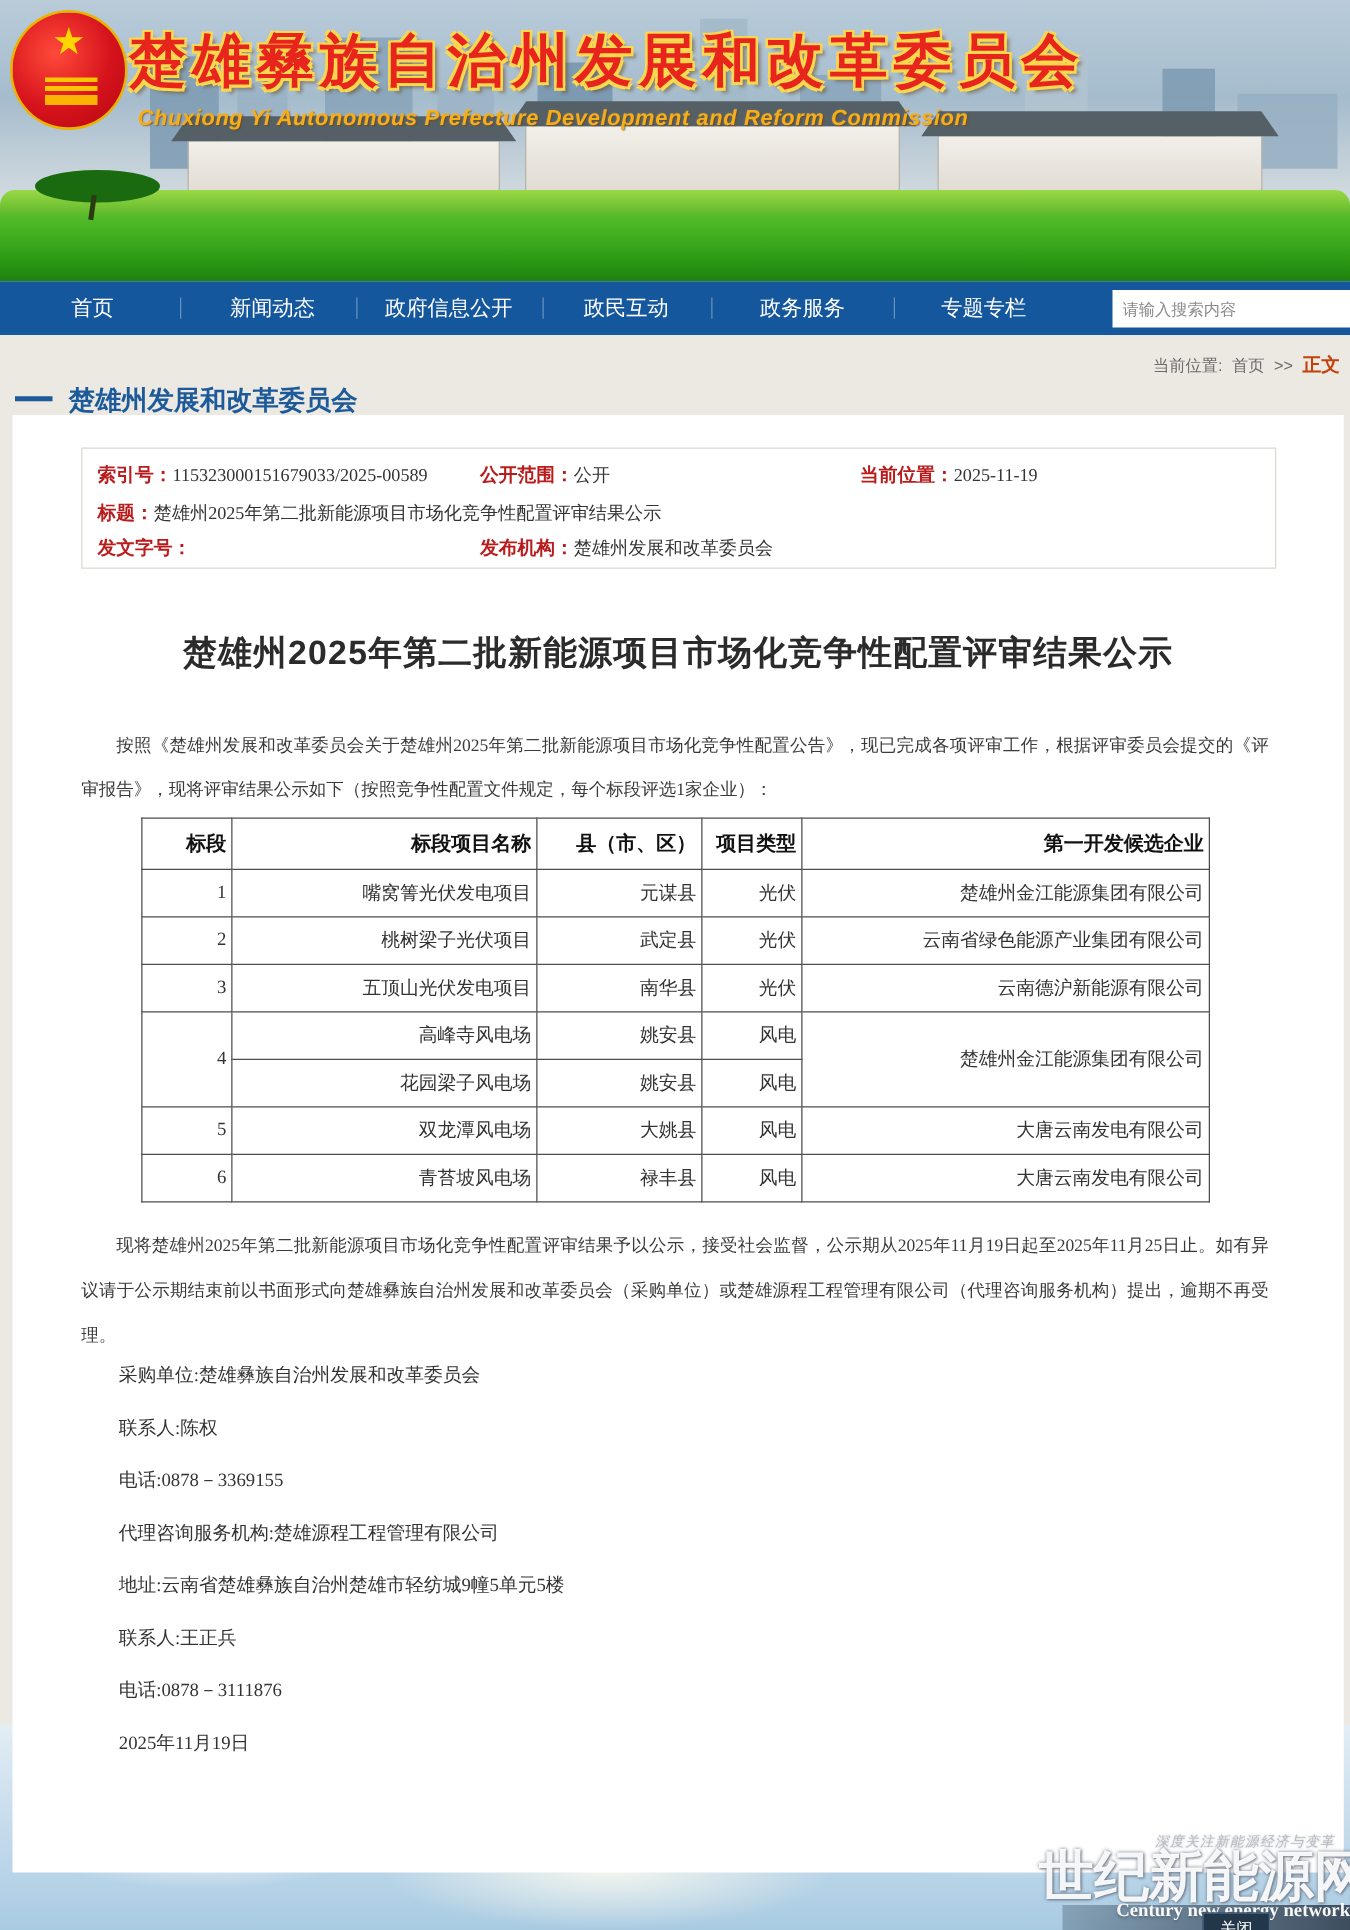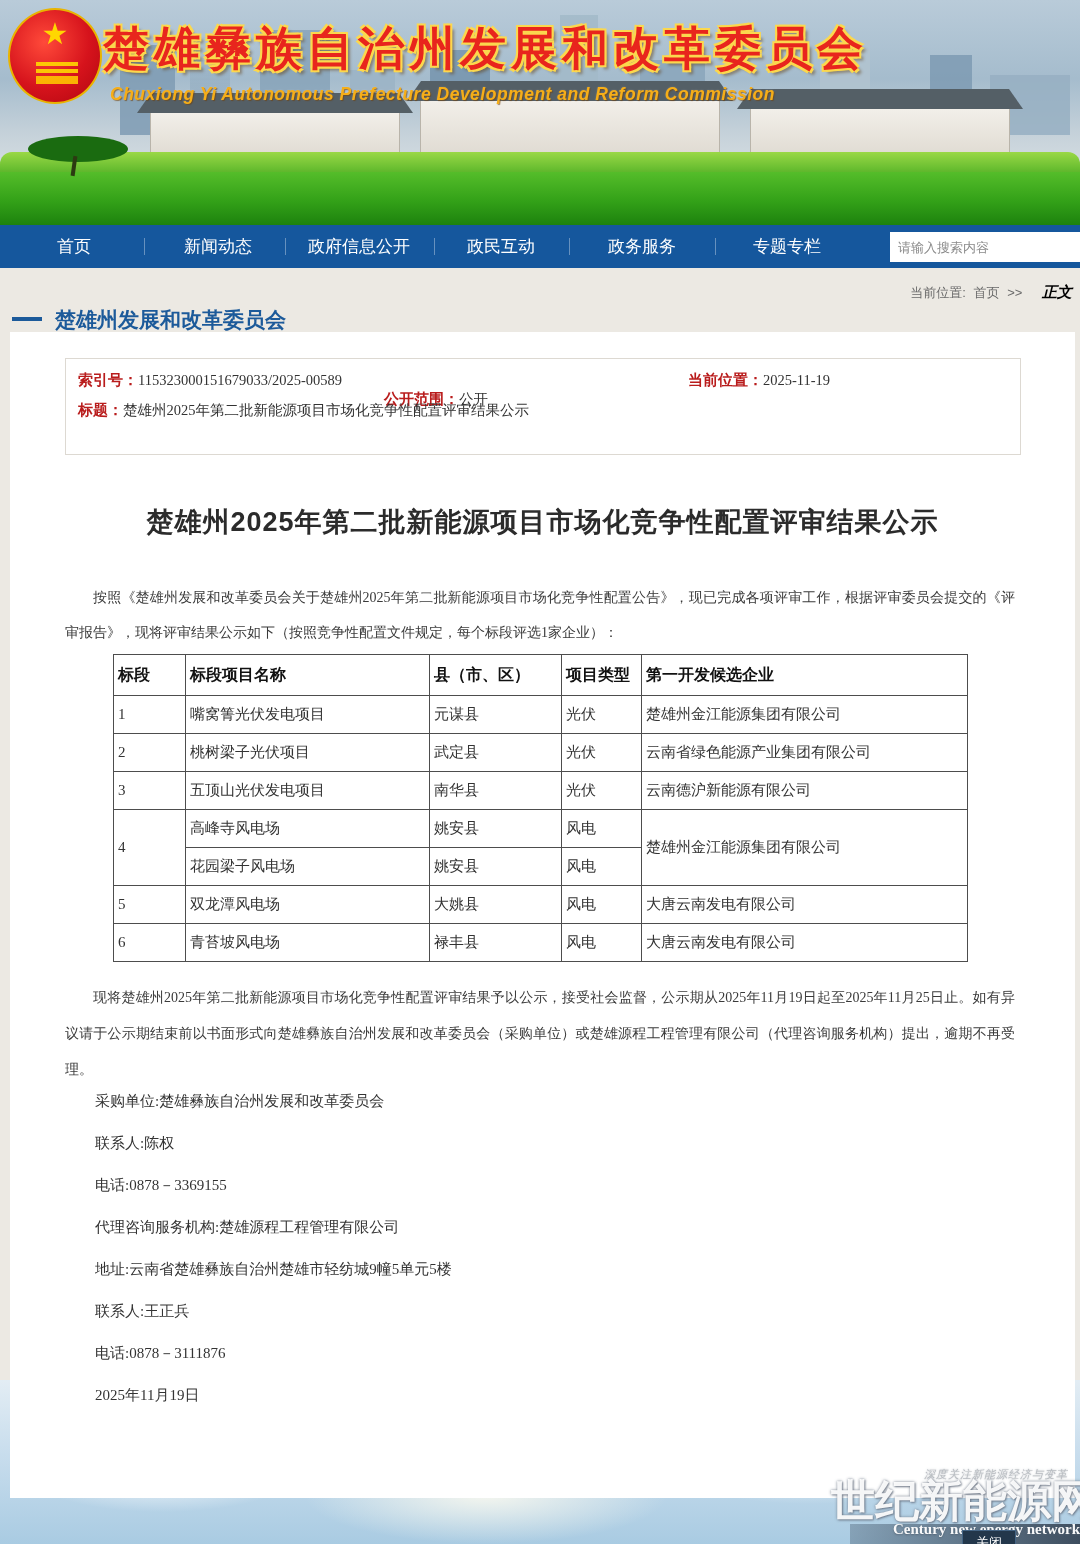--- a/index.html
+++ b/index.html
@@ -50,47 +50,47 @@
   .nav { position:absolute; left:0; top:225px; width:1080px; height:43px; background:#15579d; }
   .nav-item { position:absolute; top:0; height:43px; line-height:43px; color:#fff; font-size:17px; cursor:pointer; }
   .nav-sep { position:absolute; top:13px; width:1px; height:17px; background:rgba(255,255,255,.35); }
   .search-box { position:absolute; left:890px; top:7px; width:182px; height:30px; background:#b91c1c; display:flex; align-items:center; }
   .search-input { flex:1; height:100%; border:0; outline:none; padding:0 8px; font-size:13px; color:#444;
     font-family:"Liberation Sans", sans-serif; }
   .search-input::placeholder { color:#8a8a8a; }
 
   
   .breadcrumb { position:absolute; top:283px; right:8px; font-size:13px; color:#6a6a6a; }
-  .breadcrumb .current { font-size:15px; color:#000000; font-weight:bold; margin-left:16px;font-style:italic; }
+  .breadcrumb .current { font-size:15px; color:#c2410c; font-weight:bold; margin-left:4px; }
   .breadcrumb .home { margin:0 4px; cursor:pointer; }
   .section-head { position:absolute; top:306px; left:12px; height:26px; }
   .section-dash { position:absolute; left:0; top:11px; width:30px; height:4px; background:#1c5a9a; }
   .section-title { position:absolute; left:43px; top:0; font-size:21px; font-weight:bold; color:#1c5a9a; white-space:nowrap; }
 
   
   .content { position:absolute; left:10px; top:332px; width:1065px; height:1166px; background:#fff; z-index:2; }
 
   .meta-box { position:absolute; left:55px; top:26px; width:956px; height:97px; border:1px solid #ddd9d2; }
   .meta-row { position:absolute; left:0; width:100%; height:22px; }
   .mr1 { top:12px; } .mr2 { top:42px; } .mr3 { top:70px; }
   .meta-cell { position:absolute; top:0; white-space:nowrap; }
-  .mc-a { left:12px; } .mc-b { left:318px;margin-top:19px; } .mc-c { left:622px; }
+  .mc-a { left:12px; } .mc-b { left:318px; } .mc-c { left:622px; }
   .meta-label { font-weight:bold; font-size:15px; color:#b91c1c; }
   .meta-value { font-size:14.5px; color:#333; font-family:"Liberation Serif", serif; }
 
   .article-title { position:absolute; top:172px; left:0; width:100%; text-align:center;
     font-size:27px; font-weight:bold; color:#2b2b2b; letter-spacing:1px; }
 
   .para { position:absolute; left:55px; width:950px; font-size:14px; color:#3a3a3a;
     line-height:35px; text-indent:2em; font-family:"Liberation Serif", serif; text-align:justify; }
   .intro { top:248px; }
   .closing { top:648px; line-height:36px; }
 
   .result-table { position:absolute; left:103px; top:322px; border-collapse:collapse; table-layout:fixed; }
-  .result-table th, .result-table td { border:1px solid #4d4d4d; text-align:left; vertical-align:middle; padding:0 4px; }
+  .result-table th, .result-table td { border:1px solid #4d4d4d; text-align:right; vertical-align:middle; padding:0 4px; }
   .result-table th { height:41px; font-size:16px; font-weight:bold; color:#111; font-family:"Liberation Sans", sans-serif; }
   .result-table td { height:38px; font-size:15px; color:#333; font-family:"Liberation Serif", serif; }
 
   .contacts { position:absolute; left:55px; top:748px; width:950px; }
   .contact-line { height:42px; line-height:42px; padding-left:2em; font-size:15px; color:#333;
     font-family:"Liberation Serif", serif; white-space:nowrap; }
 
   
   .sky-bottom { position:absolute; left:0; top:1380px; width:1080px; height:164px; z-index:1;
     background:
@@ -178,20 +178,28 @@
         </span>
         <span class="meta-cell mc-c">
           <span class="meta-label">当前位置：</span><span class="meta-value">2025-11-19</span>
         </span>
       </div>
       <div class="meta-row mr2">
         <span class="meta-cell mc-a">
           <span class="meta-label">标题：</span><span class="meta-value">楚雄州2025年第二批新能源项目市场化竞争性配置评审结果公示</span>
         </span>
       </div>
+      <div class="meta-row mr3">
+        <span class="meta-cell mc-a">
+          <span class="meta-label">发文字号：</span><span class="meta-value"></span>
+        </span>
+        <span class="meta-cell mc-b">
+          <span class="meta-label">发布机构：</span><span class="meta-value">楚雄州发展和改革委员会</span>
+        </span>
+      </div>
     </div>
 
     <div class="article-title">楚雄州2025年第二批新能源项目市场化竞争性配置评审结果公示</div>
     <div class="para intro">按照《楚雄州发展和改革委员会关于楚雄州2025年第二批新能源项目市场化竞争性配置公告》，现已完成各项评审工作，根据评审委员会提交的《评审报告》，现将评审结果公示如下（按照竞争性配置文件规定，每个标段评选1家企业）：</div>
 
     <table class="result-table">
       <colgroup>
         <col style="width:72px">
           <col style="width:244px">
           <col style="width:132px">

